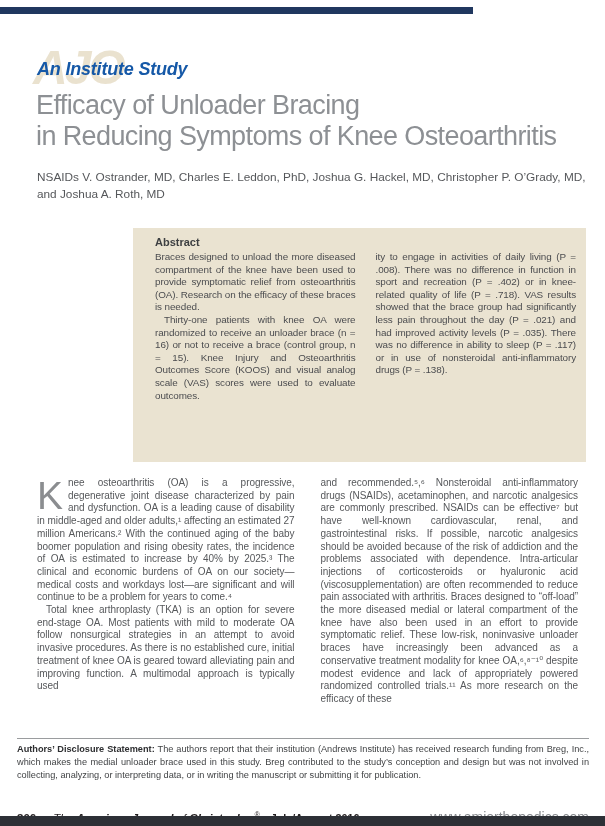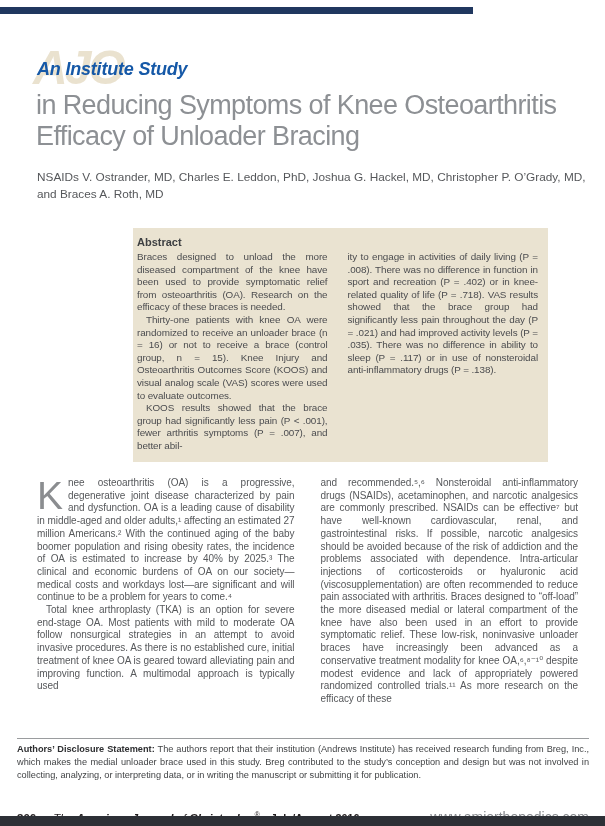--- a/index.html
+++ b/index.html
@@ -42,23 +42,23 @@
   .title .tline { display: block; white-space: nowrap; }
   .byline {
     position: absolute; left: 37px; top: 169px;
     font-size: 11.8px; line-height: 1.45; color: #55575a;
   }
   .byline div { white-space: nowrap; }
 
   
   .abstract {
     position: absolute; left: 133px; top: 228px;
-    width: 415px; min-height: 234px;
+    width: 453px; min-height: 234px;
     background: #eae3d1;
-    padding: 8px 10px 8px 4px;
+    padding: 8px 10px 8px 22px;
   }
   .abs-head {
     font-size: 11px; font-weight: bold; color: #3e4042;
     margin-bottom: 3px;
   }
   .abs-cols { display: flex; gap: 20px; }
   .abs-col { flex: 1; }
   .abs-col p {
     margin: 0;
     font-size: 9.9px; line-height: 12.6px;
@@ -127,36 +127,35 @@
 <div class="page">
 
   <div class="top-rule"></div>
 
   <div class="masthead">
     <div class="watermark">AJO</div>
     <div class="kicker">An Institute Study</div>
   </div>
 
   <h1 class="title">
+    <span class="tline">Efficacy of Unloader Bracing</span>
     <span class="tline">in Reducing Symptoms of Knee Osteoarthritis</span>
-    <span class="tline">Efficacy of Unloader Bracing</span>
   </h1>
 
   <div class="byline">
     <div>NSAIDs V. Ostrander, MD, Charles E. Leddon, PhD, Joshua G. Hackel, MD, Christopher P. O’Grady, MD,</div>
-    <div>and Braces A. Roth, MD</div>
+    <div>and Joshua A. Roth, MD</div>
   </div>
 
   <div class="abstract">
     <div class="abs-head">Abstract</div>
     <div class="abs-cols">
       <div class="abs-col">
         <p>Braces designed to unload the more diseased compartment of the knee have been used to provide symptomatic relief from osteoarthritis (OA). Research on the efficacy of these braces is needed.</p>
         <p class="ind">Thirty-one patients with knee OA were randomized to receive an unloader brace (n = 16) or not to receive a brace (control group, n = 15). Knee Injury and Osteoarthritis Outcomes Score (KOOS) and visual analog scale (VAS) scores were used to evaluate outcomes.</p>
-        <p class="ind">KOOS results showed that the brace group had significantly less pain (P &lt; .001), fewer arthritis symptoms (P = .007), and better abil-</p>
       </div>
       <div class="abs-col">
         <p>ity to engage in activities of daily living (P = .008). There was no difference in function in sport and recreation (P = .402) or in knee-related quality of life (P = .718). VAS results showed that the brace group had significantly less pain throughout the day (P = .021) and had improved activity levels (P = .035). There was no difference in ability to sleep (P = .117) or in use of nonsteroidal anti-inflammatory drugs (P = .138).</p>
       </div>
     </div>
   </div>
 
   <div class="body-cols">
     <div class="col">
       <p><span class="dropcap">K</span><span>nee osteoarthritis (OA) is a progressive, degenerative joint disease characterized by pain and dysfunction. OA is a leading cause of disability in middle-aged and older adults,¹ affecting an estimated 27 million Americans.² With the continued aging of the baby boomer population and rising obesity rates, the incidence of OA is estimated to increase by 40% by 2025.³ The clinical and economic burdens of OA on our society—medical costs and workdays lost—are significant and will continue to be a problem for years to come.⁴</span></p>

